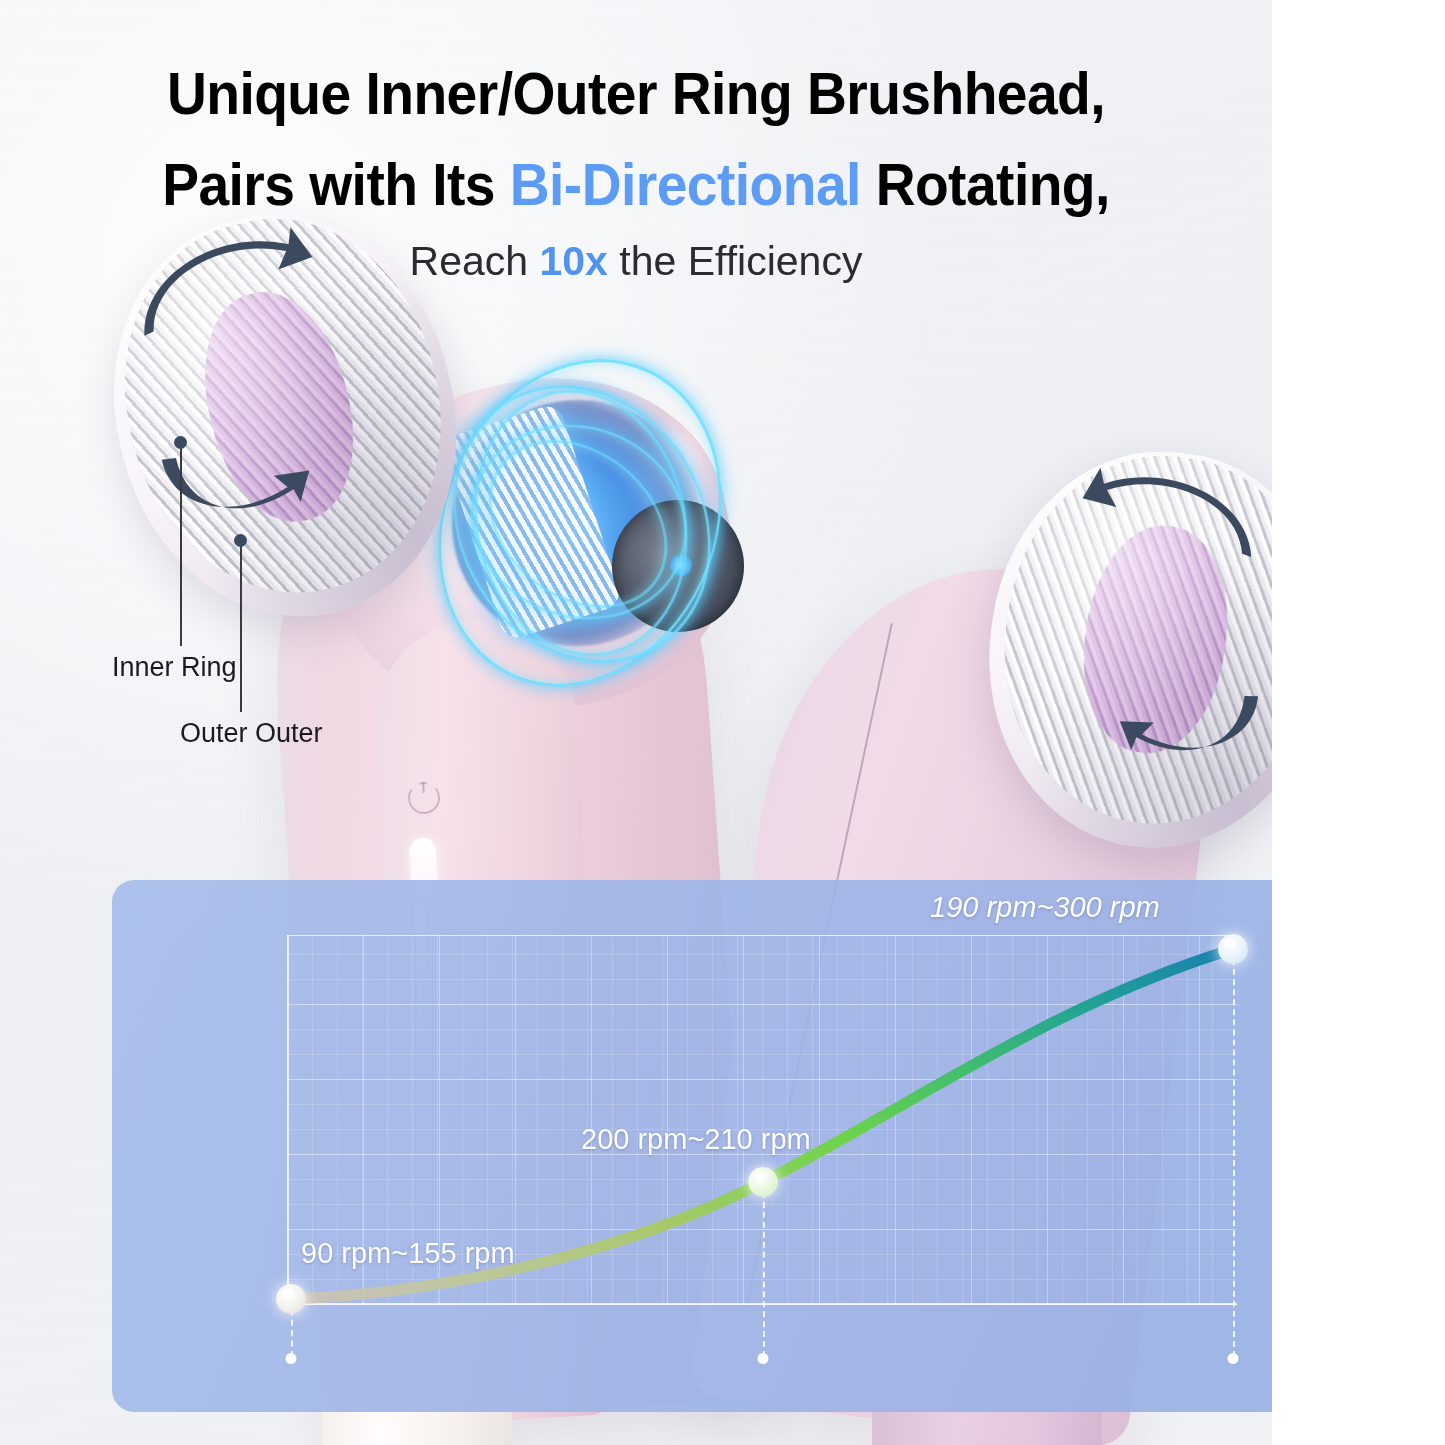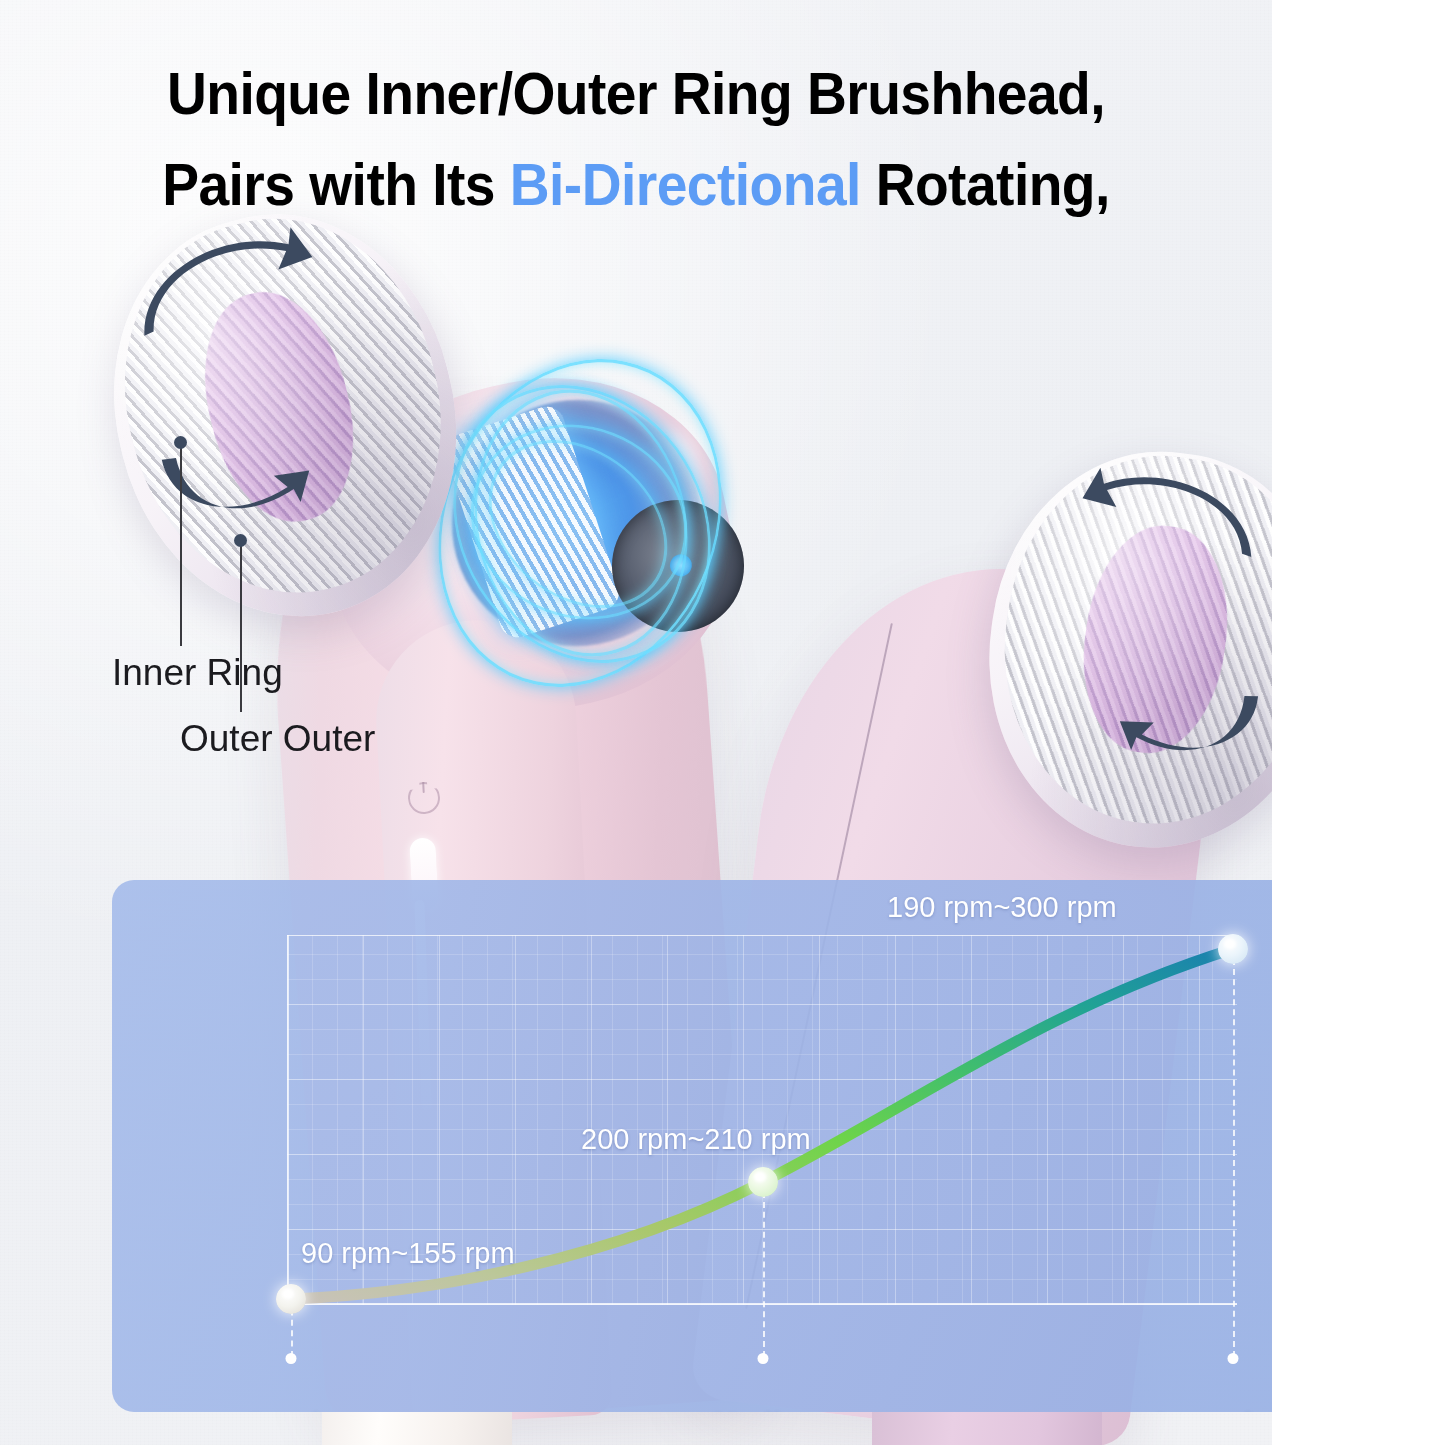--- a/index.html
+++ b/index.html
@@ -255,21 +255,21 @@
     z-index:30;
   }
   .leader-dot {
     position:absolute;
     width:13px; height:13px; border-radius:50%;
     background:#3c4a60;
     z-index:31;
   }
   .callout-label {
     position:absolute;
-    font-size:37px;
+    font-size:27px;
     color:#1b1b1f;
     z-index:31;
     white-space:nowrap;
   }
 
   
   #panel {
     position:absolute;
     left:112px; top:880px;
     width:1250px; height:532px;
@@ -433,20 +433,23 @@
 
   <div class="headline">
     <div>
       <span>Unique Inner/Outer Ring Brushhead,</span>
     </div>
     <div>
       <span>Pairs with Its </span><span class="accent">Bi-Directional</span><span> Rotating,</span>
     </div>
   </div>
 
+  <div class="subhead">
+    <span>Reach </span><span class="tenx">10x</span><span> the Efficiency</span>
+  </div>
 
   <div class="leader-dot" style="left:174px; top:436px;"></div>
   <div class="leader" style="left:180px; top:446px; height:200px;"></div>
   <div class="callout-label" style="left:112px; top:652px;">Inner Ring</div>
 
   <div class="leader-dot" style="left:234px; top:534px;"></div>
   <div class="leader" style="left:240px; top:544px; height:168px;"></div>
   <div class="callout-label" style="left:180px; top:718px;">Outer Outer</div>
 
   <div id="panel">
@@ -483,21 +486,21 @@
       <div class="marker" style="left:476px; top:247px; background:radial-gradient(circle at 38% 32%, #ffffff 0%, #eaf8e0 46%, #cfeec0 100%);">
         <span class="gloss"></span>
       </div>
       <div class="value-label" style="left:294px; top:188px;">200 rpm~210 rpm</div>
 
       <div class="droplink" style="left:946px; top:14px; height:408px;"></div>
       <div class="dropdot" style="left:946px; top:418px;"></div>
       <div class="marker" style="left:946px; top:14px; background:radial-gradient(circle at 38% 32%, #ffffff 0%, #eaf4fb 46%, #cde2f2 100%);">
         <span class="gloss"></span>
       </div>
-      <div class="value-label" style="left:600px; top:-44px;">190 rpm~300 rpm</div>
+      <div class="value-label" style="left:643px; top:-44px;font-style:italic;">190 rpm~300 rpm</div>
 
       <div class="axis-cat" style="left:-50px; top:470px;">Gentle</div>
       <div class="axis-cat" style="left:418px; top:470px;">Medium</div>
       <div class="axis-cat" style="left:860px; top:470px;">Intensive</div>
 
     </div>
   </div>
 
   <div class="under-handle-left"></div>
   <div class="under-handle-right"></div>

